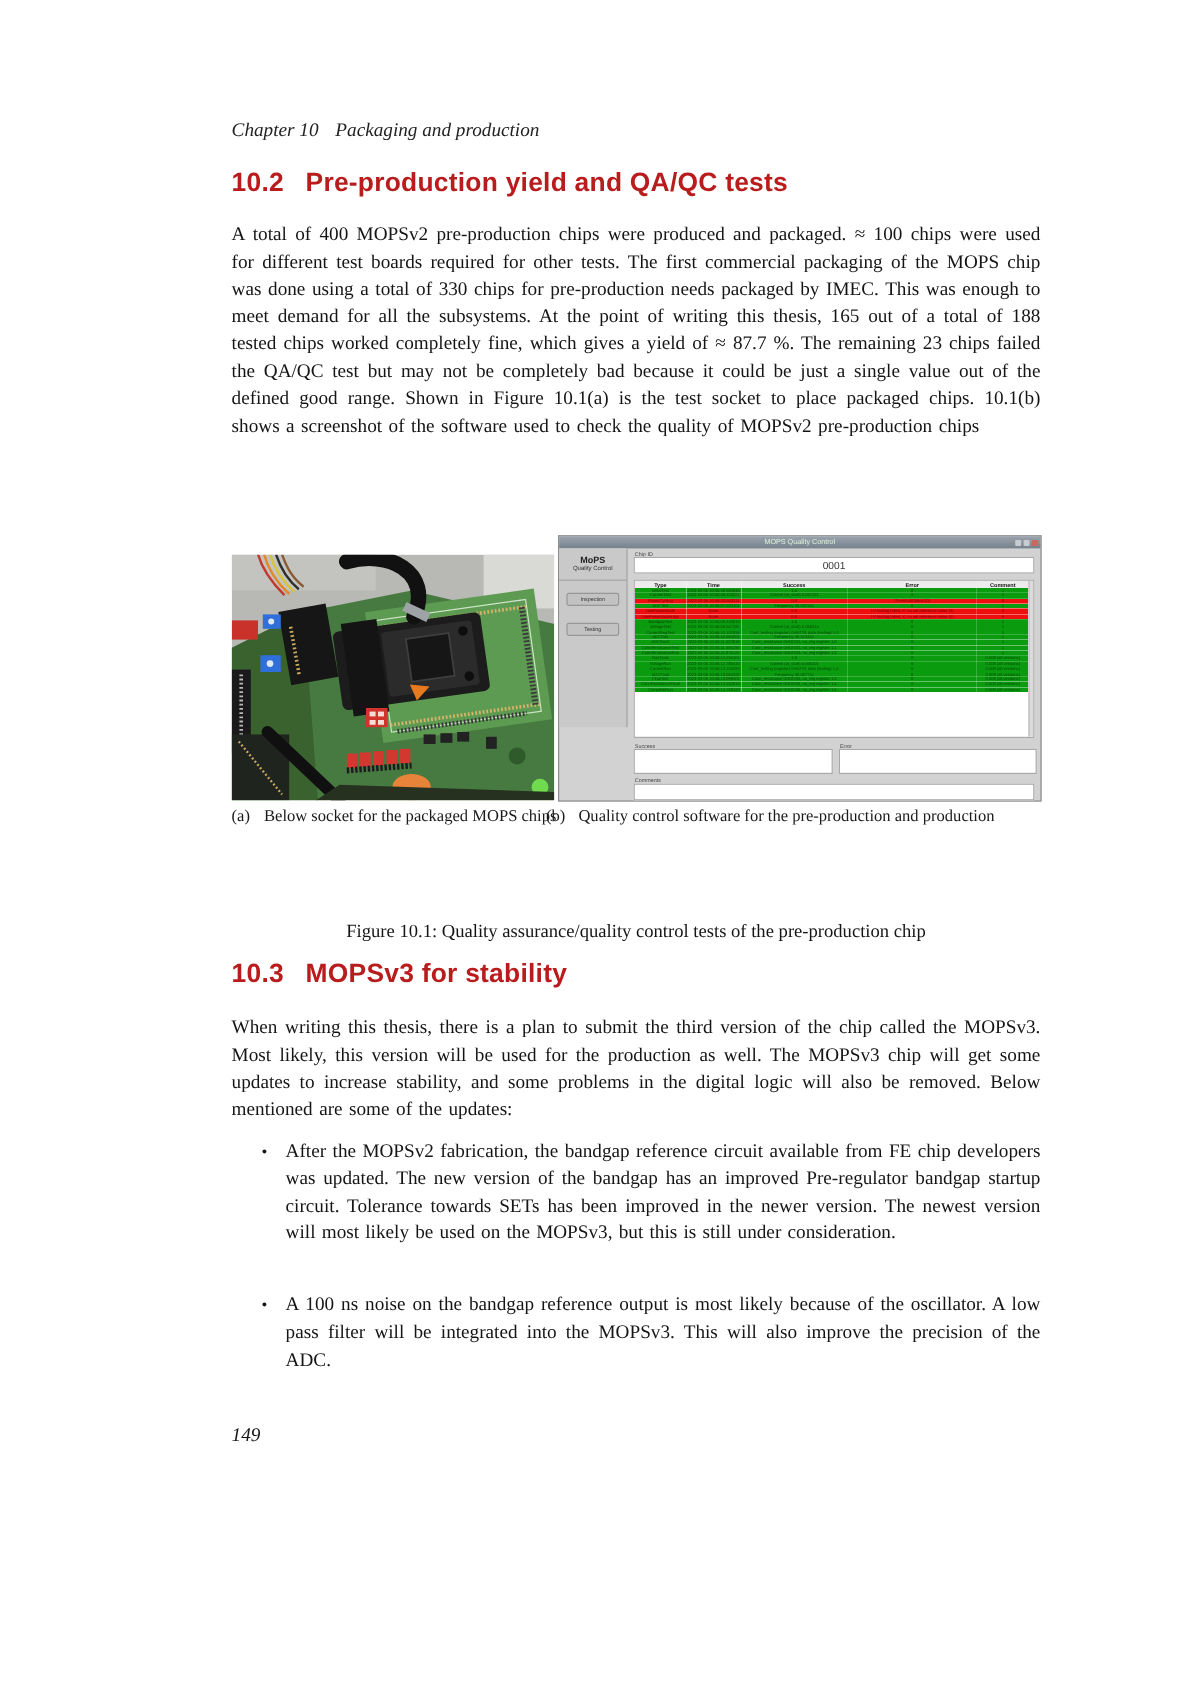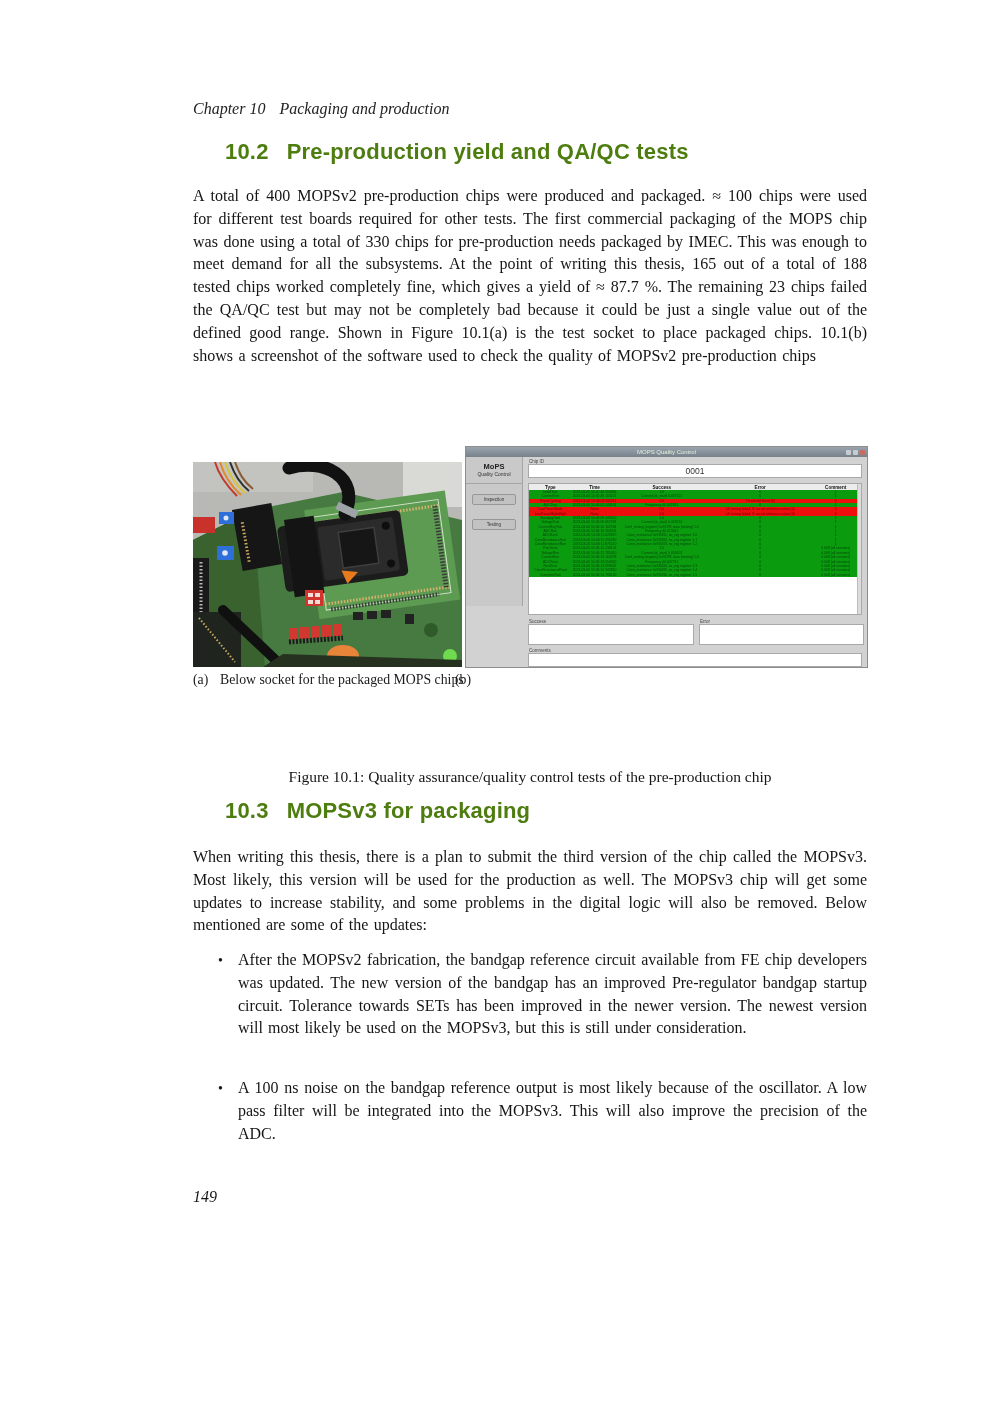--- a/index.html
+++ b/index.html
@@ -2,21 +2,21 @@
 <html><head>
 <meta charset="utf-8">
 <style>
   html,body{margin:0;padding:0;background:#ffffff;}
   body{width:1000px;height:1414px;position:relative;font-family:"Liberation Serif",serif;color:#151515;}
   .abs{position:absolute;}
 
   
   .chapter-header{left:193px;top:80px;font-style:italic;font-size:16px;color:#222;margin-top:20px;}
   .chapter-header .gap{display:inline-block;width:14px;}
-  .sec-heading{left:193px;font-family:"Liberation Sans",sans-serif;font-weight:bold;font-size:22px;color:#4d7c0f;letter-spacing:0.2px;margin-left:32px;}
+  .sec-heading{left:193px;font-family:"Liberation Sans",sans-serif;font-weight:bold;font-size:22px;color:#b91c1c;letter-spacing:0.2px;}
   .sec-heading .num{margin-right:18px;}
   .para{left:193px;width:674px;font-size:16px;line-height:22.8px;text-align:justify;word-spacing:1.4px;}
   .bullet-item{left:218px;width:649px;display:flex;font-size:16px;line-height:22.8px;}
   .bullet-item .dot{flex:0 0 20px;font-size:14px;line-height:23px;}
   .bullet-item .btxt{flex:1;text-align:justify;word-spacing:1.2px;}
   .page-number{left:193px;top:1188px;font-style:italic;font-size:16px;}
 
   
   .subcap{display:flex;font-size:13.8px;line-height:18.5px;color:#1a1a1a;}
   .subcap .cap-label{flex:0 0 27px;}
@@ -339,25 +339,26 @@
     <div class="botbox" style="left:4px;top:196px;right:5px;height:14px;width:auto;"></div>
   </div>
 </div>
 
 <div class="abs subcap" style="left:193px;top:671px;width:272px;">
   <span class="cap-label">(a)</span>
   <span class="cap-text">Below socket for the packaged MOPS chips</span>
 </div>
 <div class="abs subcap" style="left:455px;top:671px;width:415px;">
   <span class="cap-label">(b)</span>
+  <span class="cap-text">Quality control software for the pre-production and production</span>
 </div>
 <div class="abs figcaption">Figure 10.1: Quality assurance/quality control tests of the pre-production chip</div>
 
 <div class="abs sec-heading" style="top:798px;">
-  <span class="num">10.3</span><span>MOPSv3 for packaging</span>
+  <span class="num">10.3</span><span>MOPSv3 for stability</span>
 </div>
 
 <div class="abs para" style="top:846px;">When writing this thesis, there is a plan to submit the third version of the chip called the MOPSv3. Most likely, this version will be used for the production as well. The MOPSv3 chip will get some updates to increase stability, and some problems in the digital logic will also be removed. Below mentioned are some of the updates:</div>
 
 <div class="abs bullet-item" style="top:949px;">
   <span class="dot">•</span>
   <span class="btxt">After the MOPSv2 fabrication, the bandgap reference circuit available from FE chip developers was updated. The new version of the bandgap has an improved Pre-regulator bandgap startup circuit. Tolerance towards SETs has been improved in the newer version. The newest version will most likely be used on the MOPSv3, but this is still under consideration.</span>
 </div>
 <div class="abs bullet-item" style="top:1077px;">
   <span class="dot">•</span>

